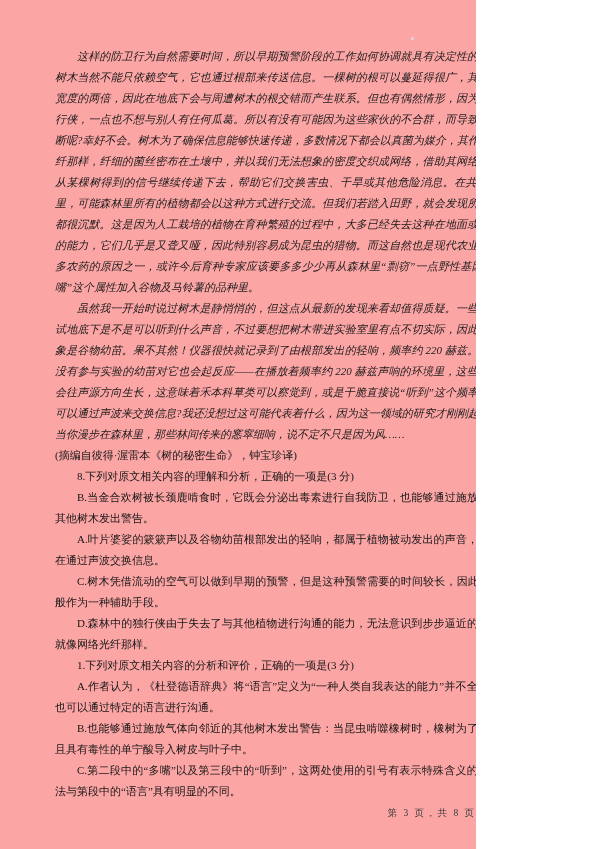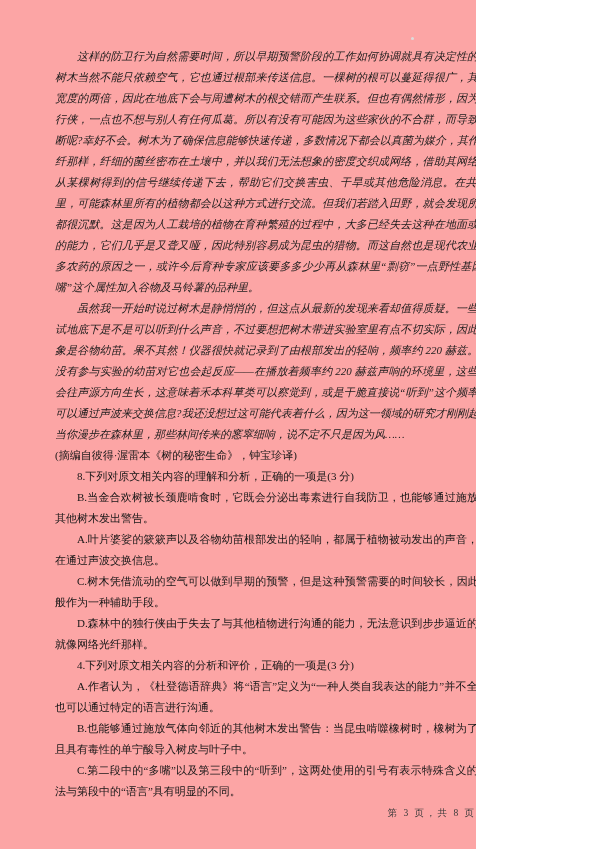--- a/index.html
+++ b/index.html
@@ -70,20 +70,20 @@
     <p class="passage-text">这样的防卫行为自然需要时间，所以早期预警阶段的工作如何协调就具有决定性的意义。对此，树木当然不能只依赖空气，它也通过根部来传送信息。一棵树的根可以蔓延得很广，其距离大过树冠宽度的两倍，因此在地底下会与周遭树木的根交错而产生联系。但也有偶然情形，因为森林里也有独行侠，一点也不想与别人有任何瓜葛。所以有没有可能因为这些家伙的不合群，而导致警示信息被阻断呢?幸好不会。树木为了确保信息能够快速传递，多数情况下都会以真菌为媒介，其作用就像网络光纤那样，纤细的菌丝密布在土壤中，并以我们无法想象的密度交织成网络，借助其网络，真菌可以把从某棵树得到的信号继续传递下去，帮助它们交换害虫、干旱或其他危险消息。在共同的生存空间里，可能森林里所有的植物都会以这种方式进行交流。但我们若踏入田野，就会发现所有的绿色植物都很沉默。这是因为人工栽培的植物在育种繁殖的过程中，大多已经失去这种在地面或地下进行沟通的能力，它们几乎是又聋又哑，因此特别容易成为昆虫的猎物。而这自然也是现代农业必须使用这么多农药的原因之一，或许今后育种专家应该要多多少少再从森林里“剽窃”一点野性基因，例如把“多嘴”这个属性加入谷物及马铃薯的品种里。</p>
     <p class="passage-text">虽然我一开始时说过树木是静悄悄的，但这点从最新的发现来看却值得质疑。一些研究人员想测试地底下是不是可以听到什么声音，不过要想把树木带进实验室里有点不切实际，因此他们观察的对象是谷物幼苗。果不其然！仪器很快就记录到了由根部发出的轻响，频率约 220 赫兹。而且有趣的是没有参与实验的幼苗对它也会起反应——在播放着频率约 220 赫兹声响的环境里，这些幼苗的顶端总会往声源方向生长，这意味着禾本科草类可以察觉到，或是干脆直接说“听到”这个频率。所以，植物可以通过声波来交换信息?我还没想过这可能代表着什么，因为这一领域的研究才刚刚起步。不过下次当你漫步在森林里，那些林间传来的窸窣细响，说不定不只是因为风……</p>
     <p class="attribution">(摘编自彼得·渥雷本《树的秘密生命》，钟宝珍译)</p>
 
     <p class="stem">8.下列对原文相关内容的理解和分析，正确的一项是(3 分)</p>
     <p class="option">B.当金合欢树被长颈鹿啃食时，它既会分泌出毒素进行自我防卫，也能够通过施放气体向邻近的其他树木发出警告。</p>
     <p class="option">A.叶片婆娑的簌簌声以及谷物幼苗根部发出的轻响，都属于植物被动发出的声音，而并非是它们在通过声波交换信息。</p>
     <p class="option">C.树木凭借流动的空气可以做到早期的预警，但是这种预警需要的时间较长，因此气味“语言”一般作为一种辅助手段。</p>
     <p class="option">D.森林中的独行侠由于失去了与其他植物进行沟通的能力，无法意识到步步逼近的灾难，其作用就像网络光纤那样。</p>
 
-    <p class="stem">4.下列对原文相关内容的分析和评价，正确的一项是(3 分)</p>
+    <p class="stem">1.下列对原文相关内容的分析和评价，正确的一项是(3 分)</p>
     <p class="option">A.作者认为，《杜登德语辞典》将“语言”定义为“一种人类自我表达的能力”并不全面，其实树木也可以通过特定的语言进行沟通。</p>
     <p class="option">B.也能够通过施放气体向邻近的其他树木发出警告：当昆虫啃噬橡树时，橡树为了自救会把苦涩且具有毒性的单宁酸导入树皮与叶子中。</p>
     <p class="option">C.第二段中的“多嘴”以及第三段中的“听到”，这两处使用的引号有表示特殊含义的作用，这种用法与第段中的“语言”具有明显的不同。</p>
   </div>
 
   <div class="footer">第 3 页，共 8 页</div>
 </div>
 
 </body></html>

